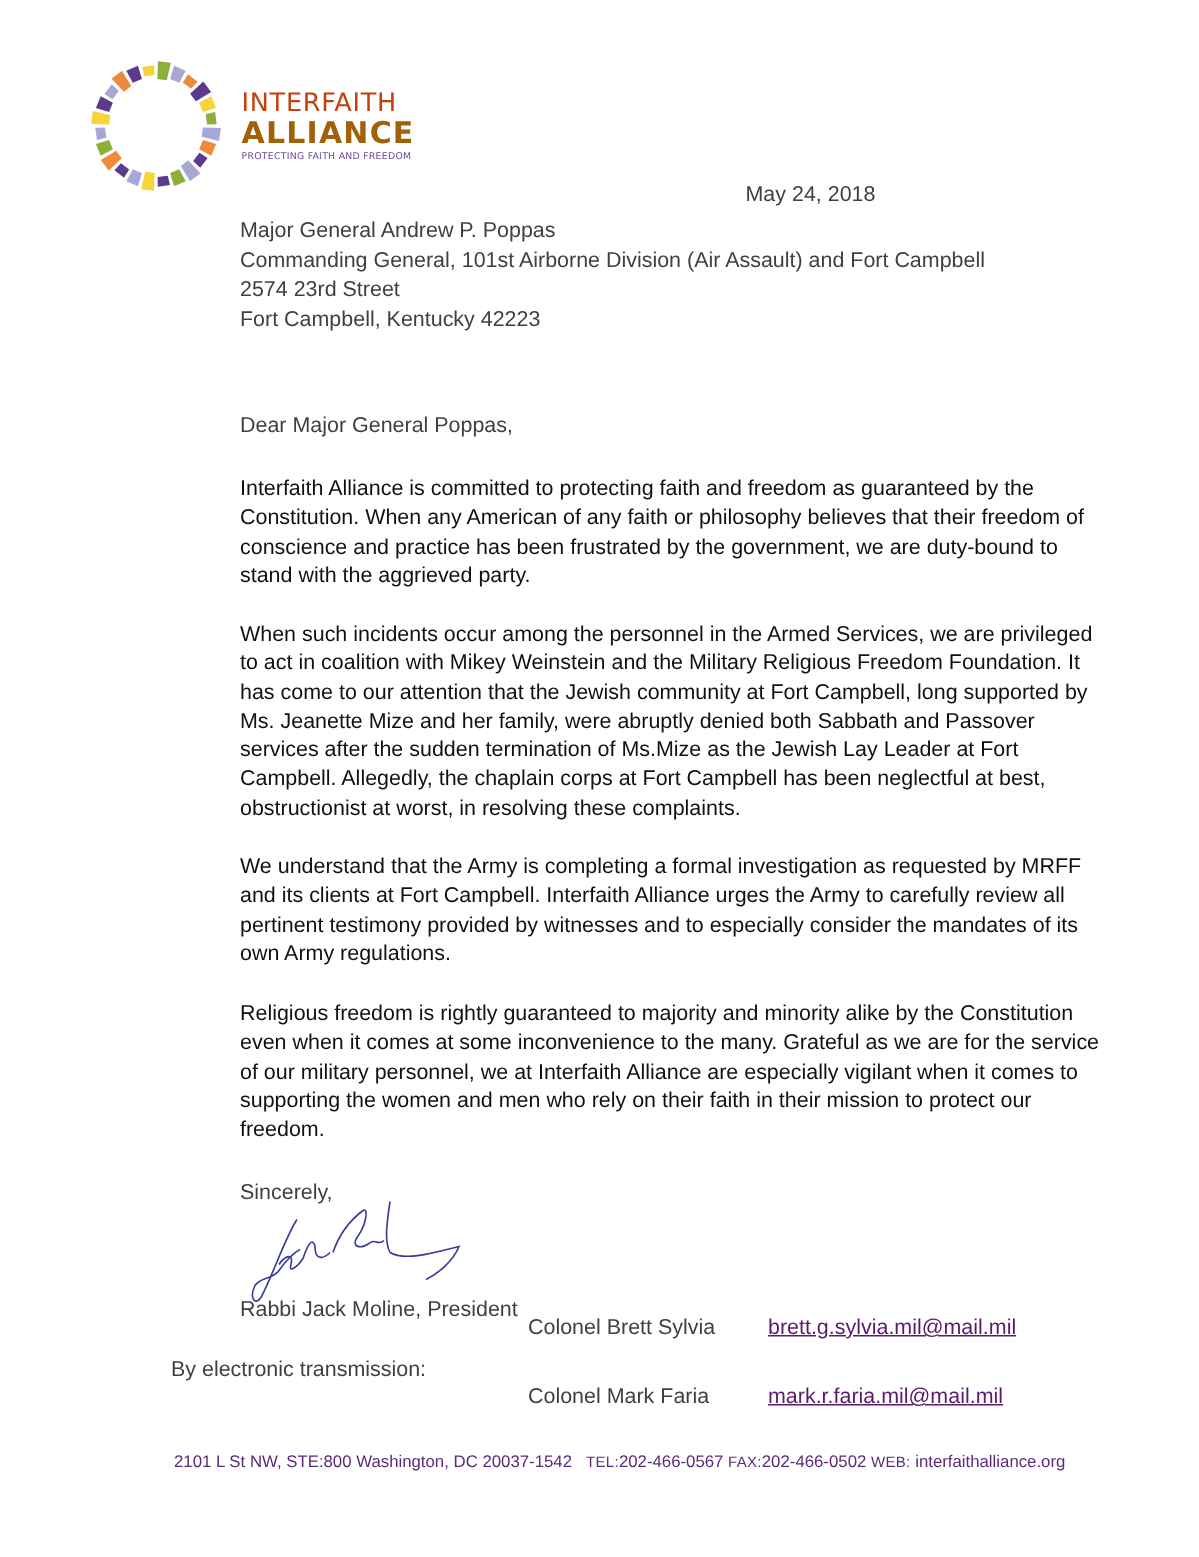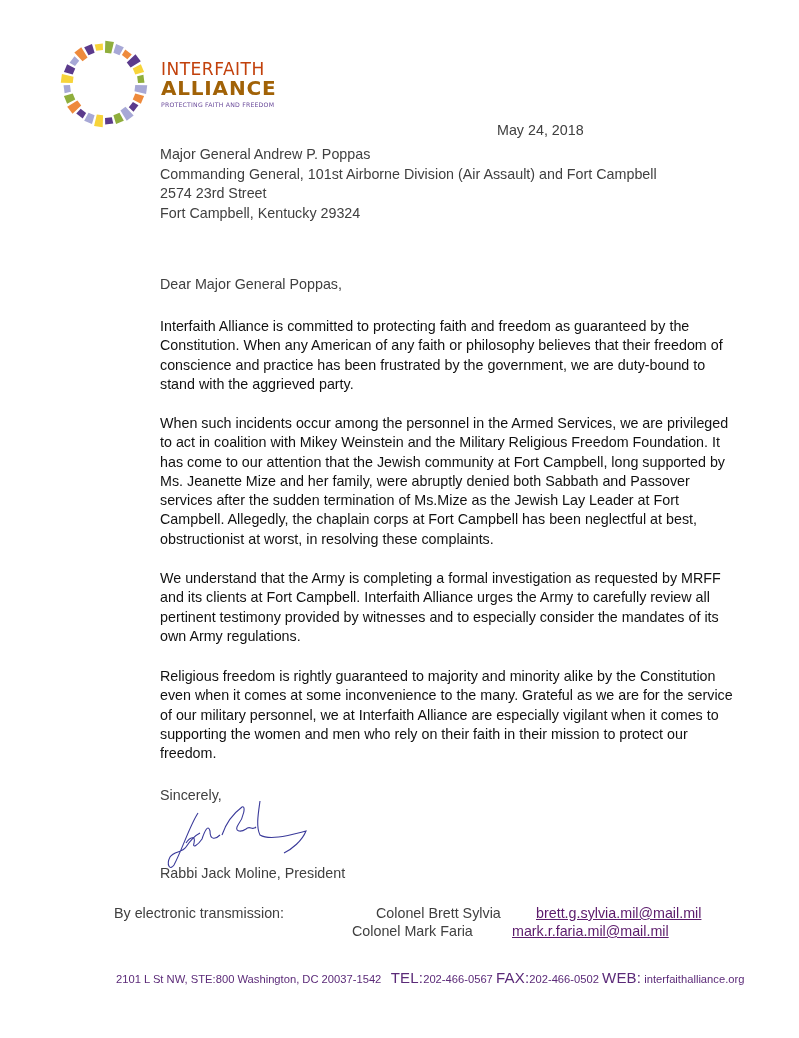--- a/index.html
+++ b/index.html
@@ -22,25 +22,25 @@
     .p2 { top: 414px; }
     .p3 { top: 569px; }
     .p4 { top: 667px; }
     .closing { left: 160px; top: 786px; }
     .signature { position: absolute; left: 160px; top: 795px; width: 160px; height: 80px; }
     .signer { left: 160px; top: 864px; }
 
     .cc-label { left: 114px; top: 904px; }
     .cc-name { left: 352px; }
     .cc-email { left: 512px; color: #5b1a6b; text-decoration: underline; }
-    .row1 { top: 904px; margin-left: 24px; }
+    .row1 { top: 876px; }
     .row2 { top: 922px; }
 
     .footer { position: absolute; left: 116px; top: 969px; font-size: 11.2px; color: #5b2a78; white-space: nowrap; }
-    .footer .sc { font-size: 15px; letter-spacing: 0.2px; }
+    .footer .sc { font-size: 10px; letter-spacing: 0.2px; }
   </style>
 </head>
 <body>
 
 <div class="logo">
   <svg class="logo-ring" id="logo-ring" viewBox="0 0 100 100">
       <path d="M83.98470114746559 51.01984700688485 L96.97885158620241 51.4097885095173 L95.74296615234385 60.797270376605624 L83.09065636552533 57.8107913362679 Z" fill="#a7a8d6"></path>
       <path d="M83.99933638689984 60.212498482273 L93.5766142423646 63.089258618124546 L90.06882296150661 71.55781590234596 L81.26248824469198 66.81983438534685 Z" fill="#ee8a3c"></path>
       <path d="M81.47360494472183 69.45281963581583 L87.4280707450746 73.13308281015935 L82.03193965828643 80.1654577576389 L76.9359492581045 75.36640765983272 Z" fill="#5b3a8c"></path>
       <path d="M73.30967190363006 74.75195337231223 L82.22219351384157 84.21593554407868 L74.71033845630659 89.9799846595115 L67.87556398966859 78.92169103028492 Z" fill="#a7a8d6"></path>
@@ -71,21 +71,21 @@
     <div class="logo-tag">PROTECTING FAITH AND FREEDOM</div>
   </div>
 </div>
 
 <div class="text date">May 24, 2018</div>
 
 <div class="text recipient">
   <div>Major General Andrew P. Poppas</div>
   <div>Commanding General, 101st Airborne Division (Air Assault) and Fort Campbell</div>
   <div>2574 23rd Street</div>
-  <div>Fort Campbell, Kentucky 29324</div>
+  <div>Fort Campbell, Kentucky 42223</div>
 </div>
 
 <div class="text salutation">Dear Major General Poppas,</div>
 
 <div class="para p1">Interfaith Alliance is committed to protecting faith and freedom as guaranteed by the Constitution.  When any American of any faith or philosophy believes that their freedom of conscience and practice has been frustrated by the government, we are duty-bound to stand with the aggrieved party.</div>
 <div class="para p2">When such incidents occur among the personnel in the Armed Services, we are privileged to act in coalition with Mikey Weinstein and the Military Religious Freedom Foundation. It has come to our attention that the Jewish community at Fort Campbell, long supported by Ms. Jeanette Mize and her family, were abruptly denied both Sabbath and Passover services after the sudden termination of Ms.Mize as the Jewish Lay Leader at Fort Campbell. Allegedly, the chaplain corps at Fort Campbell has been neglectful at best, obstructionist at worst, in resolving these complaints.</div>
 <div class="para p3">We understand that the Army is completing a formal investigation as requested by MRFF and its clients at Fort Campbell. Interfaith Alliance urges the Army to carefully review all pertinent testimony provided by witnesses and to especially consider the mandates of its own Army regulations.</div>
 <div class="para p4">Religious freedom is rightly guaranteed to majority and minority alike by the Constitution even when it comes at some inconvenience to the many. Grateful as we are for the service of our military personnel, we at Interfaith Alliance are especially vigilant when it comes to supporting the women and men who rely on their faith in their mission to protect our freedom.</div>
 
 <div class="text closing">Sincerely,</div>

